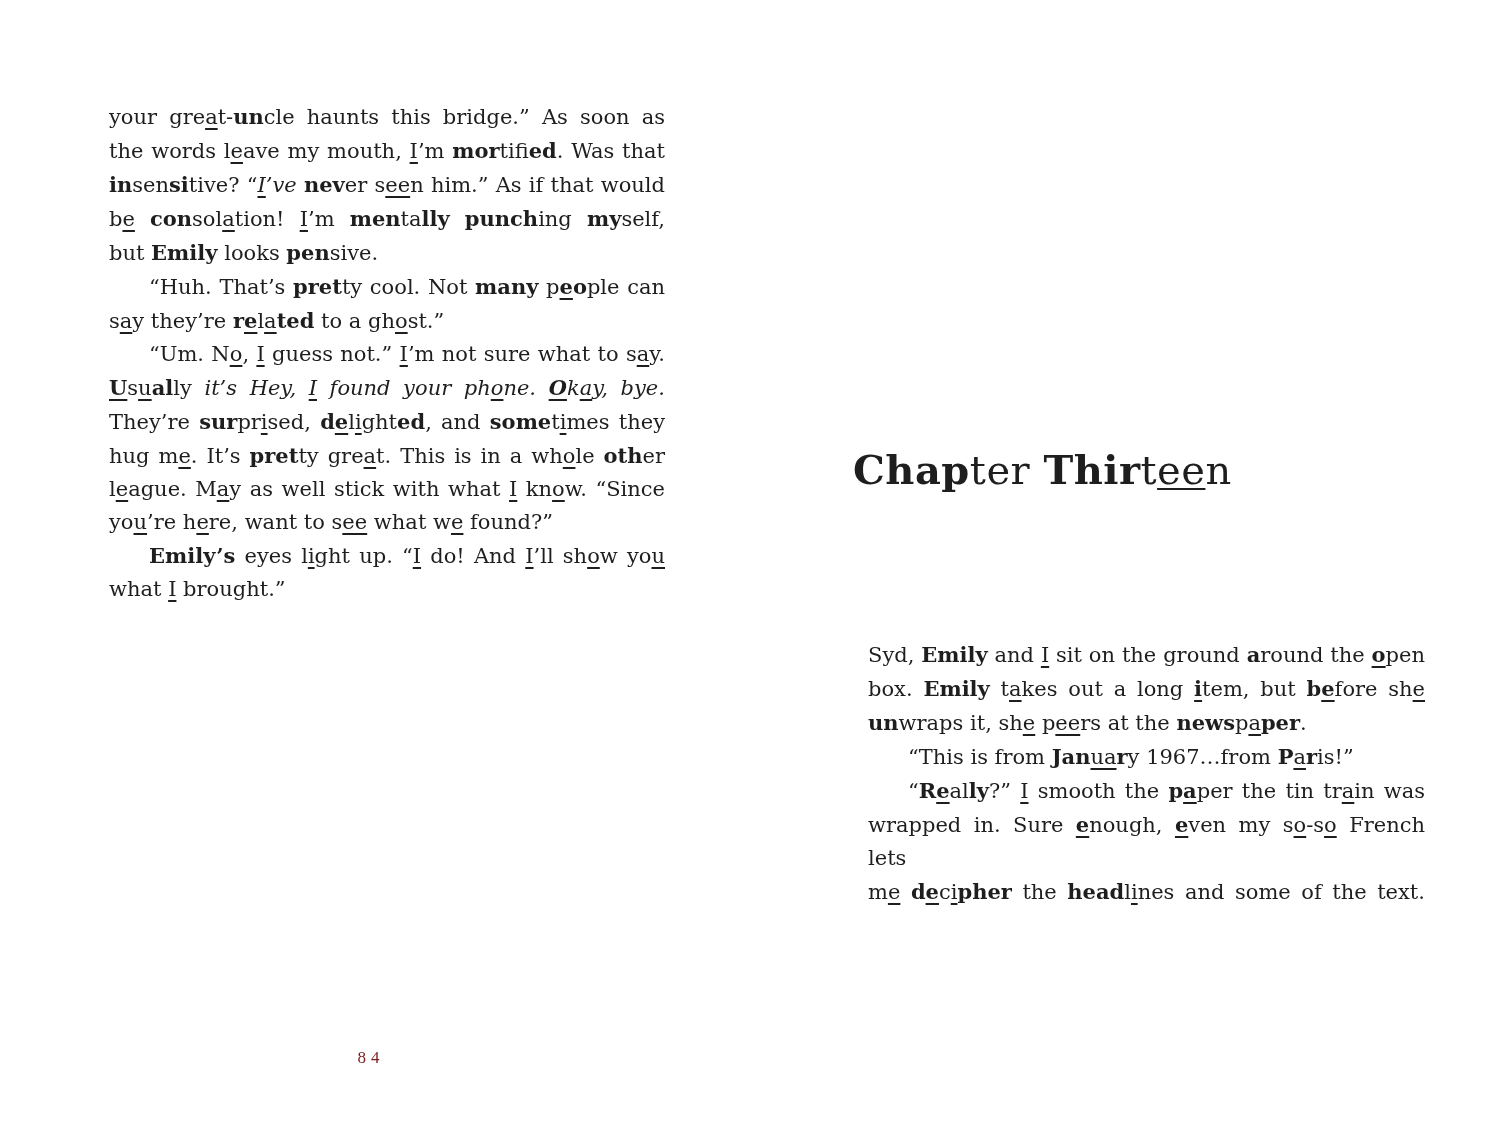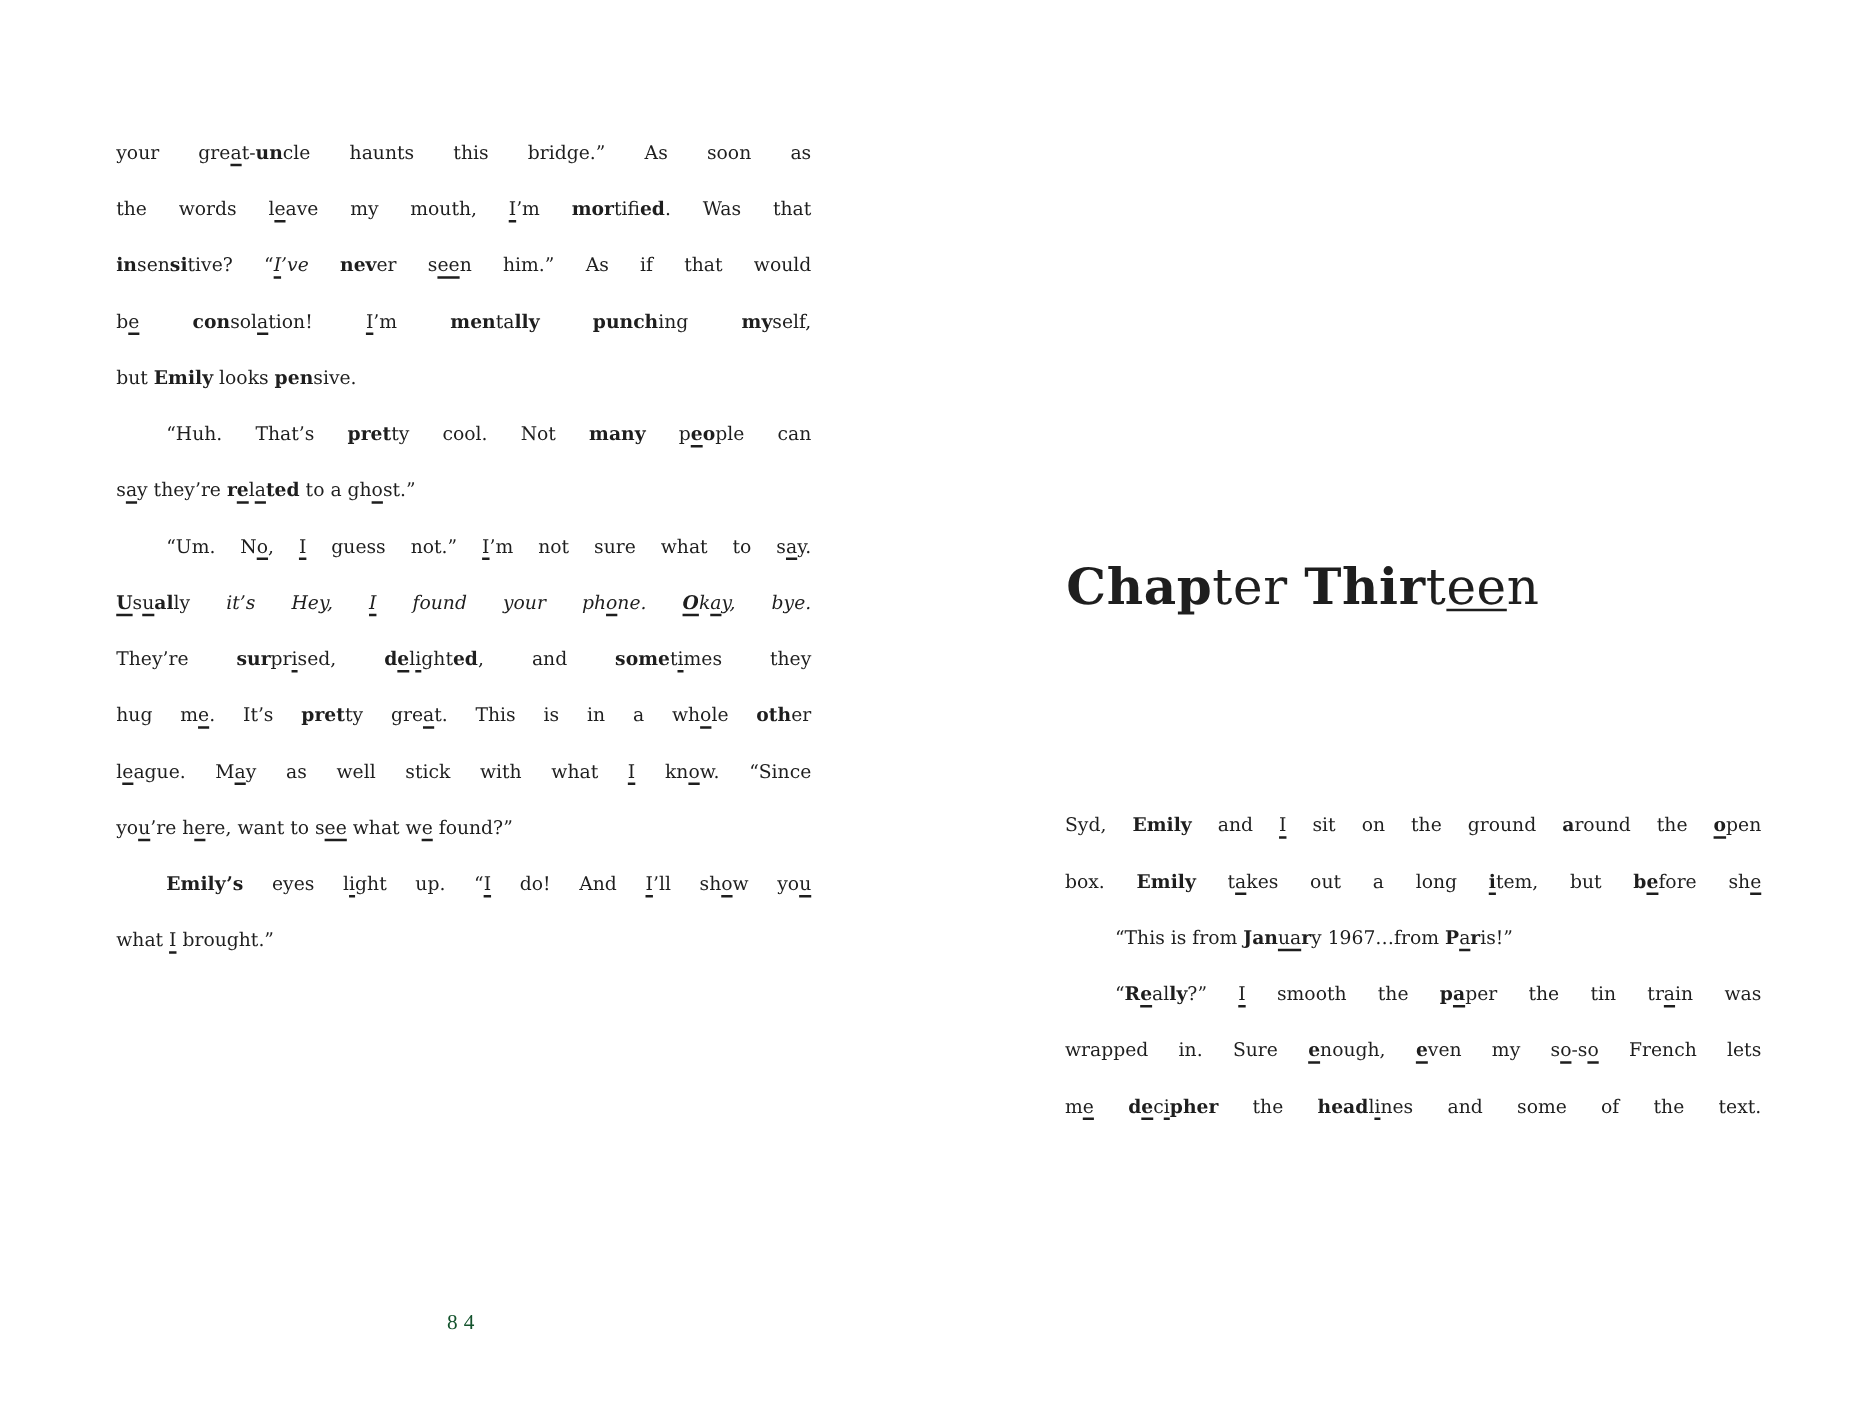--- a/index.html
+++ b/index.html
@@ -10,22 +10,23 @@
     overflow: hidden;
     font-family: "DejaVu Serif", serif;
     color: #1e1e1e;
   }
   .page { position: absolute; top: 0; width: 750px; height: 1125px; background: #ffffff; }
   .page.left { left: 0; }
   .page.right { left: 750px; }
 
   .textblock {
     position: absolute;
-    font-size: 15px;
-    line-height: 45px;
+    font-size: 21px;
+    line-height: 33px;
+    margin-left: 16px;
   }
   .textblock.left-body  { left: 93px;  top: 100px; width: 556px; }
   .textblock.right-body { left: 102px; top: 638px; width: 557px; }
 
   .heading-block {
     position: absolute;
     left: 103px; top: 440px; width: 620px;
     font-size: 40px;
     line-height: 60px;
     letter-spacing: 0.5px;
@@ -46,21 +47,21 @@
     text-decoration-thickness: 2px;
     text-underline-offset: 4px;
   }
 
   .pagenum {
     position: absolute;
     top: 1048px;
     font-family: "Liberation Serif", serif;
     font-size: 17px;
     letter-spacing: 5px;
-    color: #14532d;
+    color: #7f1d1d;
     text-align: center;
   }
   .pagenum.pn-left  { left: 93px;  width: 556px; }
 </style>
 </head>
 <body>
 
 <div class="page left">
   <div class="textblock left-body">
       <div class="line"><span class="run">your gre</span><span class="run u">a</span><span class="run">t-</span><span class="run b">un</span><span class="run">cle haunts this bridge.” As soon as</span></div>
@@ -82,19 +83,20 @@
   <div class="pagenum pn-left">84</div>
 </div>
 
 <div class="page right">
   <div class="heading-block">
       <div class="line last"><span class="run b">Chap</span><span class="run">ter </span><span class="run b">Thir</span><span class="run">t</span><span class="run u">ee</span><span class="run">n</span></div>
     </div>
   <div class="textblock right-body">
       <div class="line"><span class="run">Syd, </span><span class="run b">Emily</span><span class="run"> and </span><span class="run u">I</span><span class="run"> sit on the ground </span><span class="run b">a</span><span class="run">round the </span><span class="run b u">o</span><span class="run">pen</span></div>
       <div class="line"><span class="run">box. </span><span class="run b">Emily</span><span class="run"> t</span><span class="run u">a</span><span class="run">kes out a long </span><span class="run b u">i</span><span class="run">tem, but </span><span class="run b">b</span><span class="run b u">e</span><span class="run">fore sh</span><span class="run u">e</span></div>
+      <div class="line last"><span class="run b">un</span><span class="run">wraps it, sh</span><span class="run u">e</span><span class="run"> p</span><span class="run u">ee</span><span class="run">rs at the </span><span class="run b">news</span><span class="run">p</span><span class="run u">a</span><span class="run b">per</span><span class="run">.</span></div>
       <div class="line last indent"><span class="run">“This is from </span><span class="run b">Jan</span><span class="run u">ua</span><span class="run b">r</span><span class="run">y 1967…from </span><span class="run b">P</span><span class="run u">a</span><span class="run b">r</span><span class="run">is!”</span></div>
       <div class="line indent"><span class="run">“</span><span class="run b">R</span><span class="run b u">e</span><span class="run">al</span><span class="run b">ly</span><span class="run">?” </span><span class="run u">I</span><span class="run"> smooth the </span><span class="run b">p</span><span class="run b u">a</span><span class="run">per the tin tr</span><span class="run u">a</span><span class="run">in was</span></div>
       <div class="line"><span class="run">wrapped in. Sure </span><span class="run b u">e</span><span class="run">nough, </span><span class="run b u">e</span><span class="run">ven my s</span><span class="run u">o</span><span class="run">-s</span><span class="run u">o</span><span class="run"> French lets</span></div>
       <div class="line"><span class="run">m</span><span class="run u">e</span><span class="run"> </span><span class="run b">d</span><span class="run b u">e</span><span class="run">c</span><span class="run u">i</span><span class="run b">pher</span><span class="run"> the </span><span class="run b">head</span><span class="run">l</span><span class="run u">i</span><span class="run">nes and some of the text.</span></div>
     </div>
 
 </div>
 
 </body></html>

